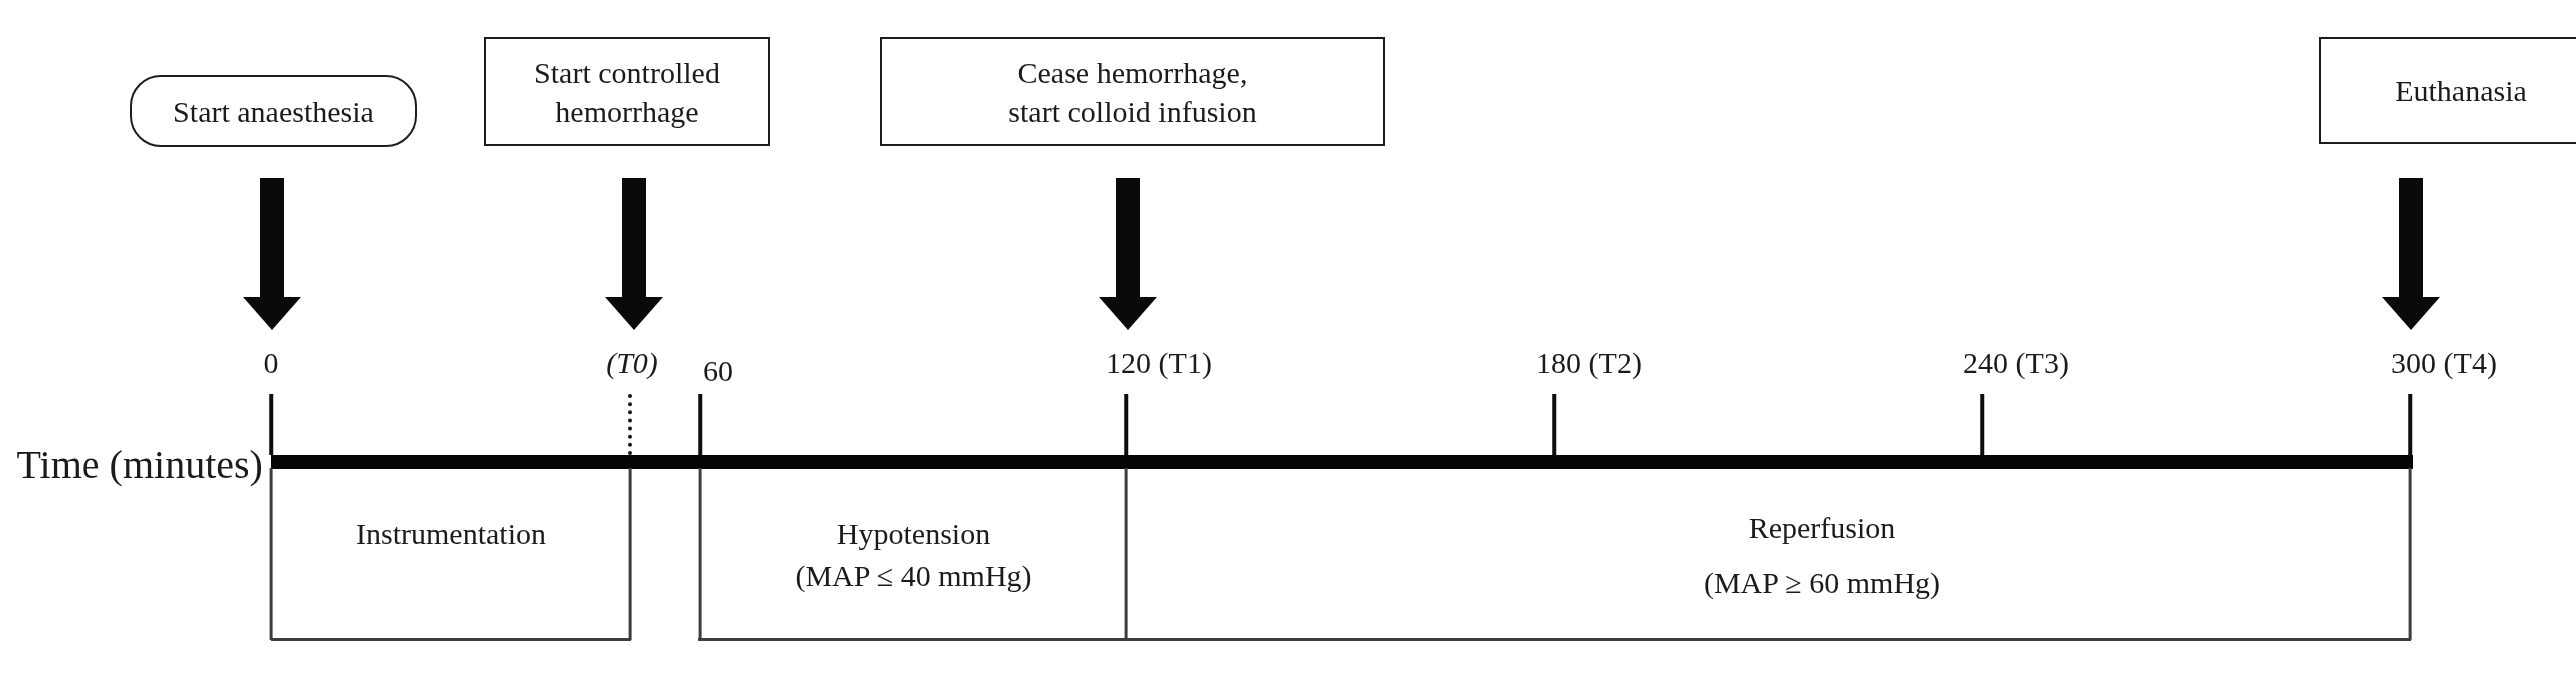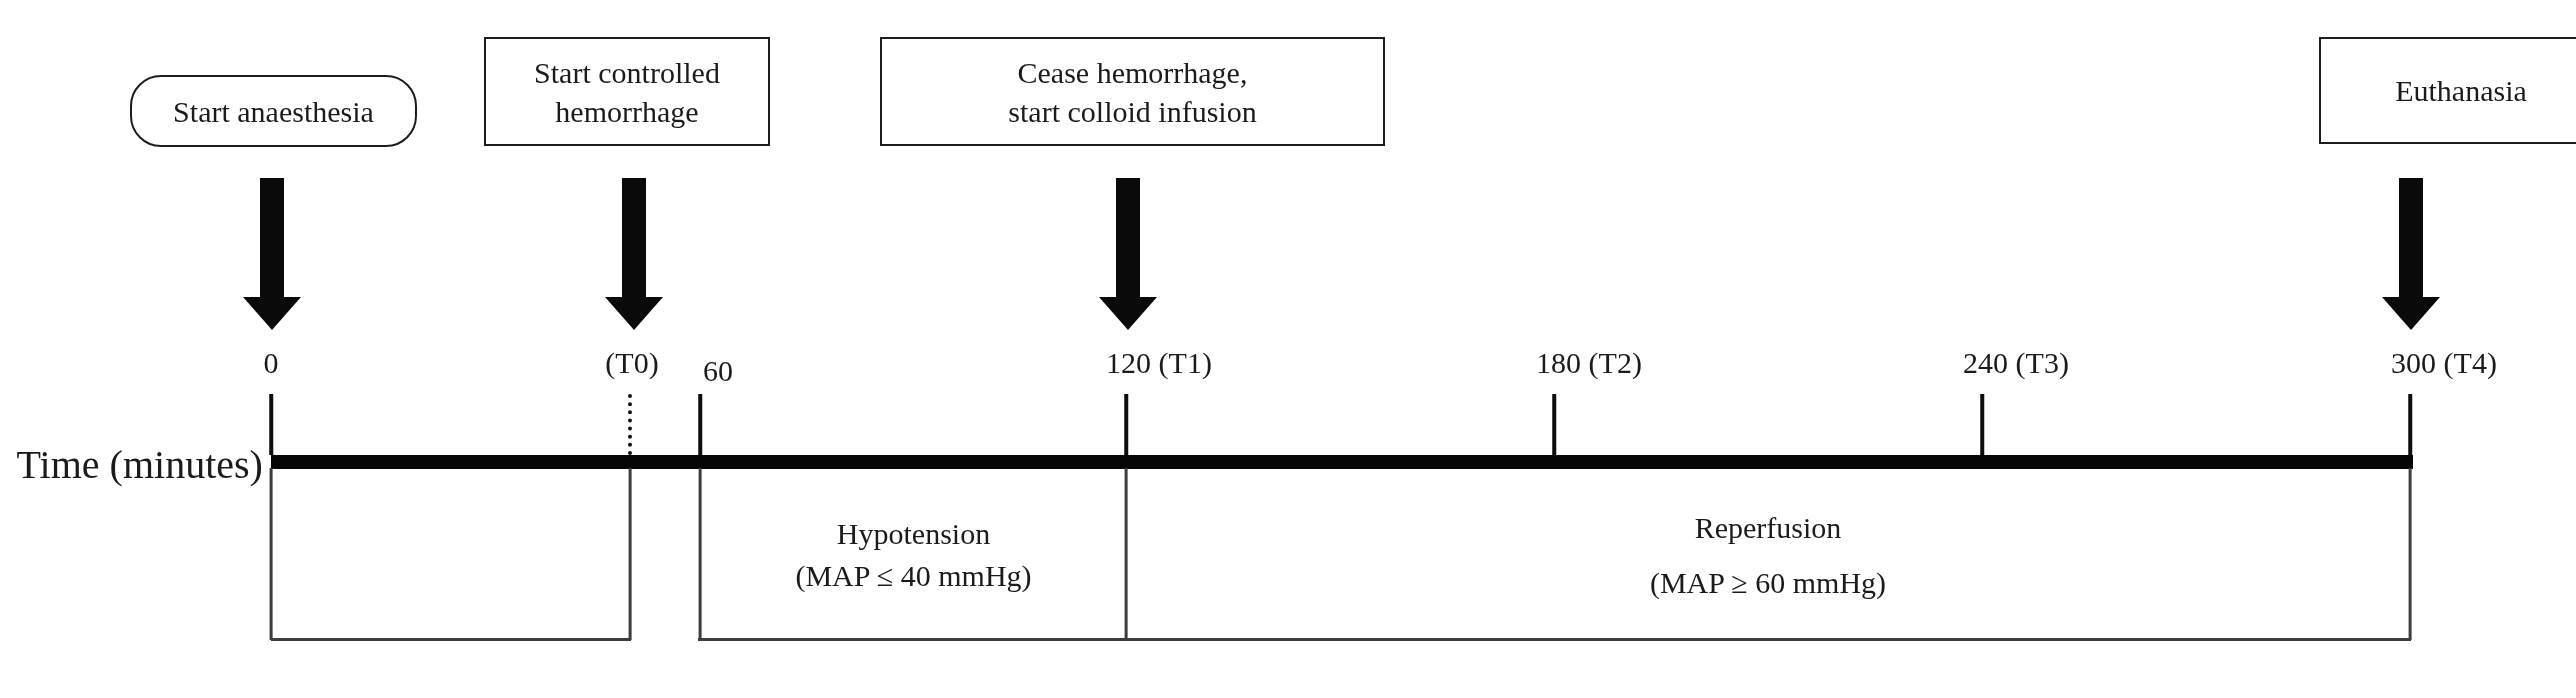--- a/index.html
+++ b/index.html
@@ -58,21 +58,21 @@
   
   .tick-label {
     position: absolute;
     top: 345px;
     transform: translateX(-50%);
     font-size: 30px;
     line-height: 35px;
     white-space: nowrap;
   }
   .tl0   { left: 271px;  }
-  .tlT0  { left: 632px;  }
+  .tlT0  { left: 632px; font-style: italic;  }
   .tl60  { left: 718px; margin-top: 8px; }
   .tl120 { left: 1159px; }
   .tl180 { left: 1589px; }
   .tl240 { left: 2016px; }
   .tl300 { left: 2444px; }
 
   
   .tick {
     position: absolute;
     top: 394px;
@@ -143,21 +143,21 @@
   
   .phase {
     position: absolute;
     text-align: center;
     font-size: 30px;
     line-height: 36px;
   }
   .phase span { display: block; }
   .ph-instr { left: 271px;  width: 360px;  top: 516px; }
   .ph-hypo  { left: 700px; width: 427px;  top: 516px; }
-  .ph-reper { left: 1126px; width: 1284px; top: 510px; }
+  .ph-reper { left: 1180px; width: 1284px; top: 510px; }
   .ph-hypo  .phase-detail { margin-top: 5.5px;  }
   .ph-reper .phase-detail { margin-top: 19.4px; }
 </style>
 </head>
 <body>
 
 <div class="figure">
 
   <div class="box b1">
     <span class="box-label">Start anaesthesia</span>
@@ -212,20 +212,23 @@
   <div class="axis-label">Time (minutes)</div>
 
   <div class="bracket-v bv0"></div>
   <div class="bracket-v bvT0"></div>
   <div class="bracket-v bv60"></div>
   <div class="bracket-v bv120"></div>
   <div class="bracket-v bv300"></div>
   <div class="bracket-h bh-instr"></div>
   <div class="bracket-h bh-main"></div>
 
+  <div class="phase ph-instr">
+    <span class="phase-name">Instrumentation</span>
+  </div>
   <div class="phase ph-hypo">
     <span class="phase-name">Hypotension</span>
     <span class="phase-detail">(MAP ≤ 40 mmHg)</span>
   </div>
   <div class="phase ph-reper">
     <span class="phase-name">Reperfusion</span>
     <span class="phase-detail">(MAP ≥ 60 mmHg)</span>
   </div>
 
 </div>

